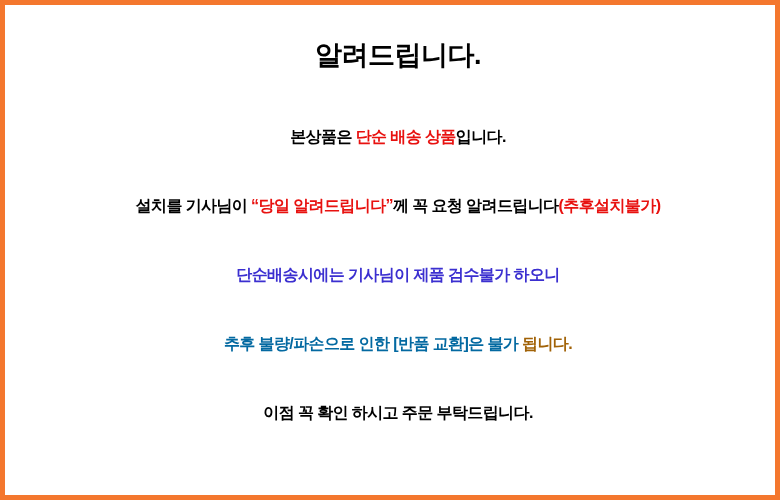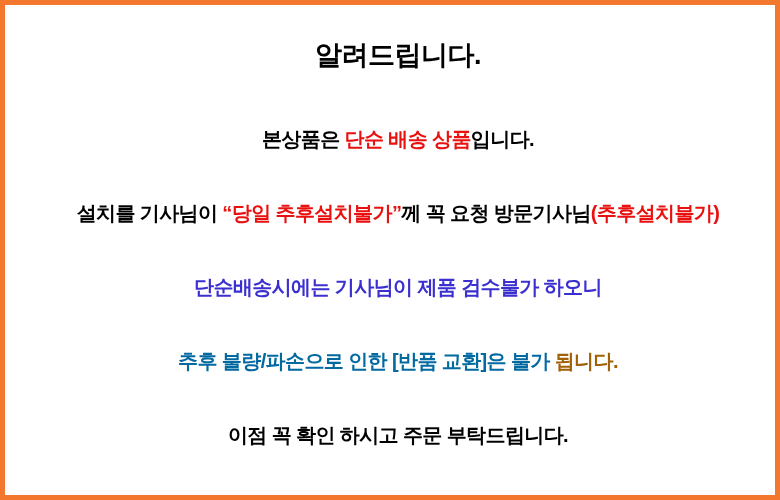--- a/index.html
+++ b/index.html
@@ -42,21 +42,21 @@
   }
   .lines {
     width: 100%;
     margin-top: 56px;
     display: flex;
     flex-direction: column;
     align-items: center;
   }
   .line {
     text-align: center;
-    font-size: 20px;
+    font-size: 16px;
     font-weight: bold;
     letter-spacing: -0.6px;
     line-height: 1.25;
     white-space: nowrap;
     margin-bottom: 49px;
   }
   .line:last-child {
     margin-bottom: 0;
   }
   .seg-black { color: #000000; }
@@ -64,19 +64,19 @@
   .seg-blue  { color: #3b2fd0; }
 </style>
 </head>
 <body>
 
 <div class="notice-frame" style="border-color: rgb(244, 119, 46); background: rgb(255, 255, 255);">
   <div class="notice-inner">
     <div class="notice-title">알려드립니다.</div>
     <div class="lines">
         <div class="line"><span class="seg-black" style="color: rgb(0, 0, 0);">본상품은 </span><span class="seg-red" style="color: rgb(232, 17, 15);">단순 배송 상품</span><span class="seg-black" style="color: rgb(0, 0, 0);">입니다.</span></div>
-        <div class="line"><span class="seg-black" style="color: rgb(0, 0, 0);">설치를 기사님이 </span><span class="seg-red" style="color: rgb(232, 17, 15);">“당일 추후설치불가”</span><span class="seg-black" style="color: rgb(0, 0, 0);">께 꼭 요청 방문기사님</span><span class="seg-red" style="color: rgb(232, 17, 15);">(추후설치불가)</span></div>
+        <div class="line"><span class="seg-black" style="color: rgb(0, 0, 0);">설치를 기사님이 </span><span class="seg-red" style="color: rgb(232, 17, 15);">“당일 알려드립니다”</span><span class="seg-black" style="color: rgb(0, 0, 0);">께 꼭 요청 알려드립니다</span><span class="seg-red" style="color: rgb(232, 17, 15);">(추후설치불가)</span></div>
         <div class="line"><span class="seg-blue" style="color: rgb(59, 47, 208); margin-top: 42px;">단순배송시에는 기사님이 제품 검수불가 하오니</span></div>
         <div class="line"><span class="seg-red" style="color: #0369a1;">추후 불량/파손으로 인한 [반품 교환]은 불가 </span><span class="seg-black" style="color: #a16207;">됩니다.</span></div>
         <div class="line"><span class="seg-black" style="color: rgb(0, 0, 0);">이점 꼭 확인 하시고 주문 부탁드립니다.</span></div>
       </div>
   </div>
 </div>
 
 </body></html>

